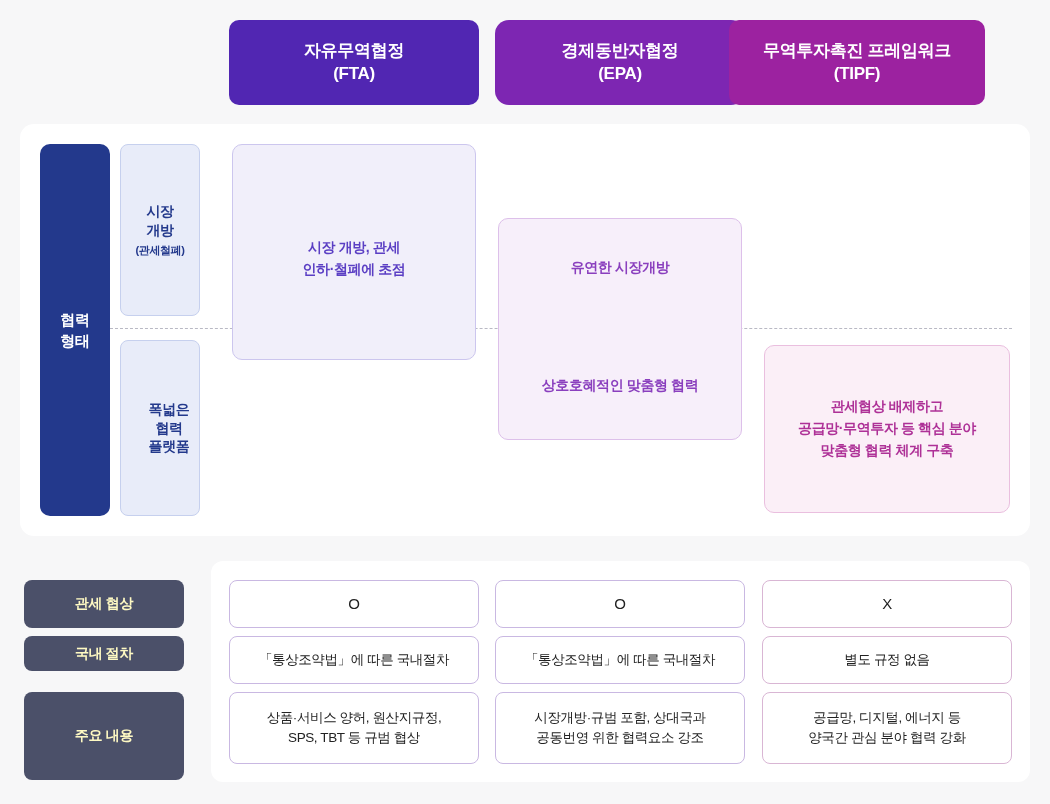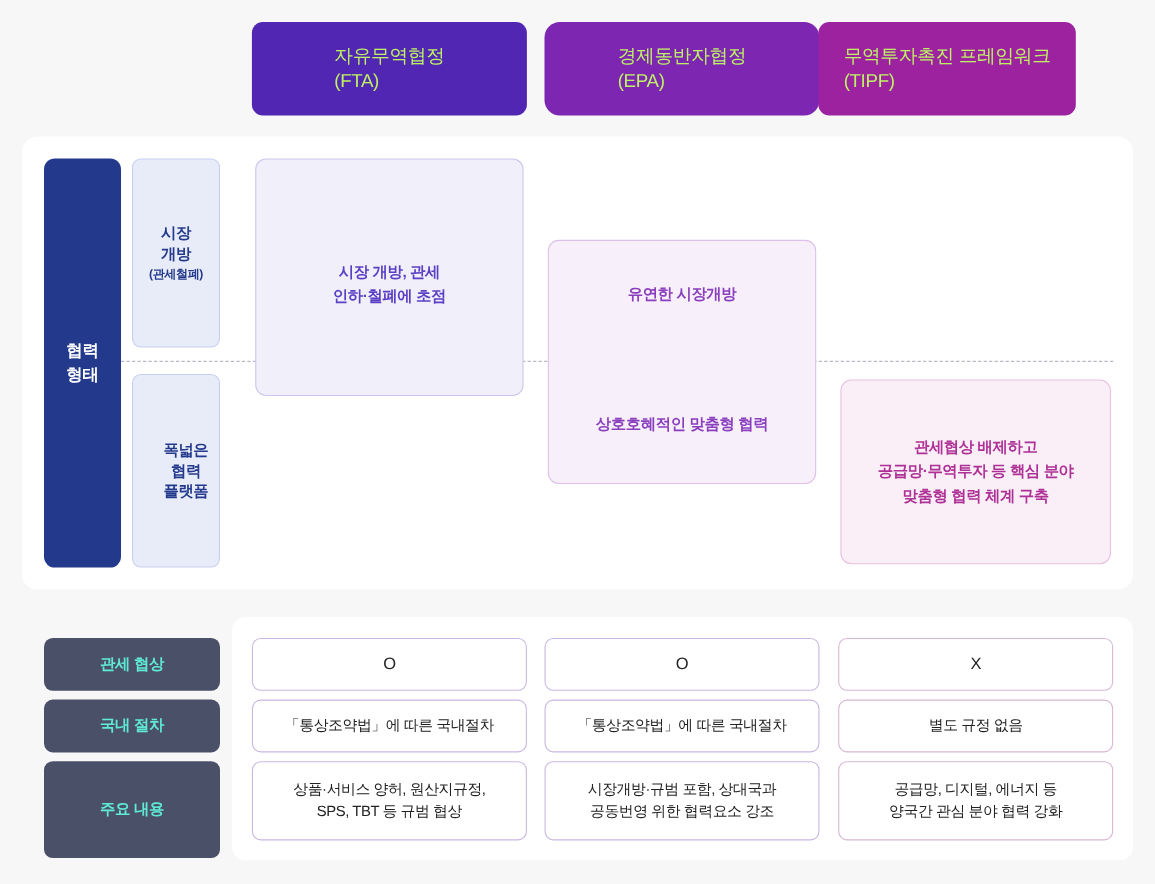--- a/index.html
+++ b/index.html
@@ -9,28 +9,28 @@
     font-family: "Liberation Sans", "DejaVu Sans", sans-serif;
     overflow: hidden;
   }
   .page { position: relative; width: 1050px; height: 804px; }
 
   
   .col-head {
     position: absolute; top: 20px; height: 85px;
     border-radius: 10px;
     display: flex; align-items: center; justify-content: center;
-    text-align: left;
-    color: #bef264;
-    font-size: 17px; font-weight: normal; line-height: 1.35;
+    text-align: center;
+    color: #ffffff;
+    font-size: 17px; font-weight: bold; line-height: 1.35;
     letter-spacing: -0.3px;
   }
   .col-head.c0 { left: 229px; width: 250px; background: #5126b2; }
   .col-head.c1 { left: 495px; width: 250px; background: #7d26b2; border-radius: 14px; }
-  .col-head.c2 { left: 744px; width: 234px; background: #9c22a0; }
+  .col-head.c2 { left: 729px; width: 256px; background: #9c22a0; }
 
   
   .matrix-panel {
     position: absolute; left: 20px; top: 124px;
     width: 1010px; height: 412px;
     background: #ffffff; border-radius: 14px;
   }
   .vband {
     position: absolute; left: 40px; top: 144px;
     width: 70px; height: 372px;
@@ -82,28 +82,28 @@
     background: #fbeff7; border: 1px solid #eabfdf; color: #ae3197;
   }
 
   
   .bottom-panel {
     position: absolute; left: 211px; top: 561px;
     width: 819px; height: 221px;
     background: #ffffff; border-radius: 12px;
   }
   .blabel {
-    position: absolute; left: 40px; width: 160px;
+    position: absolute; left: 24px; width: 160px;
     background: #4b5069; border-radius: 8px;
     display: flex; align-items: center; justify-content: center;
-    color: #5eead4; font-size: 14px; font-weight: bold;
+    color: #fef9c3; font-size: 14px; font-weight: bold;
     letter-spacing: -0.3px;
   }
   .blabel.b0 { top: 580px; height: 48px; }
-  .blabel.b1 { top: 636px; height: 48px; }
+  .blabel.b1 { top: 636px; height: 35px; font-family: Liberation Serif, serif; }
   .blabel.b2 { top: 692px; height: 88px; }
 
   .bcell {
     position: absolute;
     background: #ffffff;
     border: 1px solid #c9b8e2;
     border-radius: 8px;
     display: flex; align-items: center; justify-content: center;
     text-align: center; color: #222222;
     font-size: 13.5px; line-height: 1.5; letter-spacing: -0.4px;

